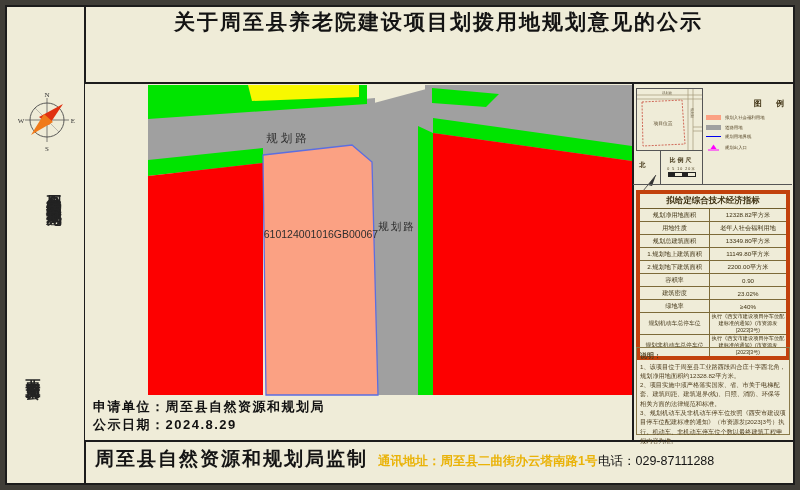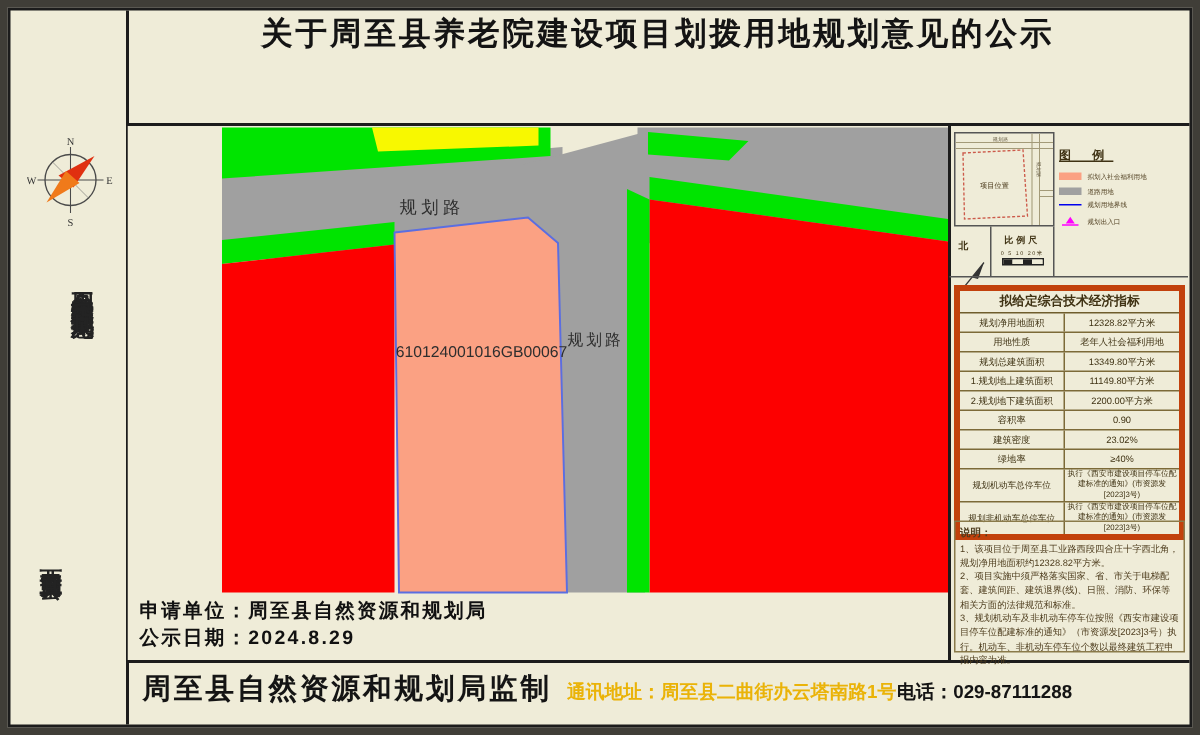--- a/index.html
+++ b/index.html
@@ -10,21 +10,21 @@
   .abs{position:absolute;}
   .line{position:absolute;background:#1c1c1c;}
   
   .title-box{left:85px;top:8px;width:707px;height:74px;display:flex;align-items:flex-start;justify-content:center;}
   .title-text{font-size:21px;font-weight:bold;letter-spacing:2px;color:#141414;}
   
   .vtext{writing-mode:vertical-rl;text-orientation:upright;font-weight:bold;color:#232323;
          font-size:15px;letter-spacing:1px;line-height:15px;}
   
   .map-svg text{font-family:"Liberation Sans",sans-serif;fill:#2e2e2e;}
-  .legend-title{font-size:8px;font-weight:bold;letter-spacing:6px;color:#3f3213;text-align:left;text-decoration:underline;}
+  .legend-title{font-size:8px;font-weight:bold;letter-spacing:6px;color:#3f3213;text-align:right;}
   .legend-item{display:flex;align-items:center;margin-top:4.5px;}
   .legend-item .lab{font-size:4.4px;color:#4e3d1e;margin-left:4px;white-space:nowrap;}
   .sw{width:15px;height:5px;flex:0 0 auto;}
   .sw-parcel{background:#fba183;}
   .sw-road{background:#a0a0a0;}
   .sw-line{width:15px;height:1.6px;background:#0000ee;}
   
   .ind-table{left:636px;top:190px;width:154px;border:4px solid #c2410c;box-sizing:border-box;background:#efecd8;}
   .ind-head{height:14px;display:flex;align-items:center;justify-content:center;
             font-size:8.5px;font-weight:bold;color:#3f3213;border-bottom:1px solid #6f5d2c;}
@@ -40,21 +40,21 @@
   .ind-row.h21 .c1{font-size:5.8px;}
   
   .notes{left:636px;top:347px;width:154px;height:88px;border:1px solid #8a7a4a;box-sizing:border-box;
          padding:3px 3px;font-size:6.2px;line-height:1.5;color:#4e3d1e;}
   .notes .nt{font-size:7px;font-weight:bold;}
   
   .apply{left:93px;top:398px;font-size:13px;font-weight:bold;letter-spacing:1.5px;line-height:18px;color:#111;}
   
   .footer-producer{left:95px;top:446px;font-size:19px;font-weight:bold;letter-spacing:2px;color:#141414;}
   .footer-address{left:378px;top:453px;font-size:12.5px;font-weight:bold;color:#eab308;}
-  .footer-phone{left:598px;top:453px;font-size:12.5px;font-weight:bold;color:#141414;}
+  .footer-phone{left:598px;top:453px;font-size:12.5px;font-weight:normal;color:#141414;}
   
   .inset-box{left:636px;top:88px;width:67px;height:63px;border:1px solid #555;box-sizing:border-box;}
   .ns-label{font-size:6.5px;font-weight:bold;color:#3f3213;}
   .scale-label{font-size:6px;font-weight:bold;letter-spacing:2px;color:#3f3213;text-align:center;}
   .scale-ticks{font-size:3.6px;color:#3f3213;text-align:center;letter-spacing:1px;}
   .scale-bar{width:26px;height:2.5px;margin:1px auto 0;border:0.5px solid #222;display:flex;}
   .scale-bar i{flex:1;}
   .sb-b{background:#222;} .sb-w{background:#efecd8;}
 </style>
 </head>

